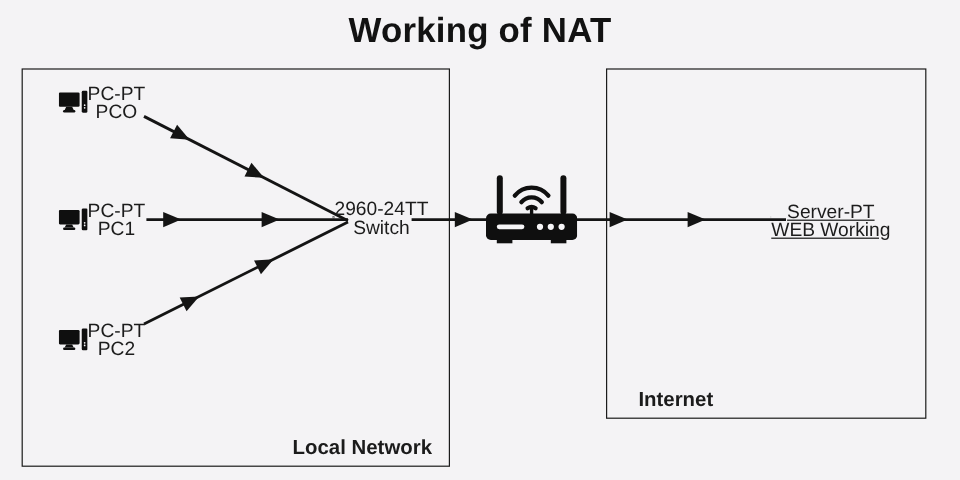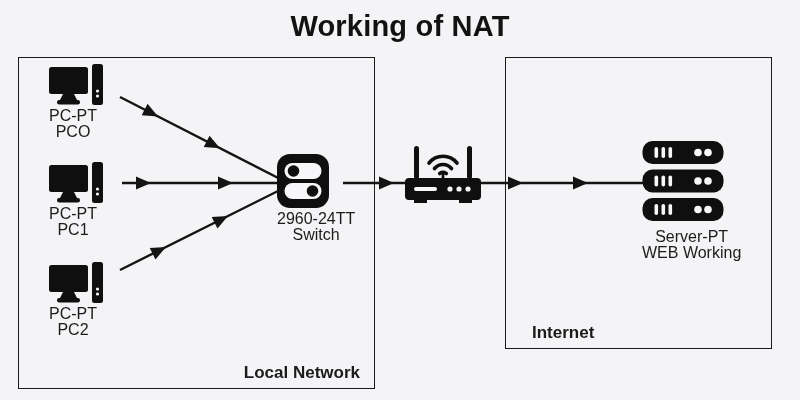--- a/index.html
+++ b/index.html
@@ -49,22 +49,22 @@
     position: absolute;
     left: 0; top: 0;
     z-index: 2;
   }
   .wires line { stroke: #141414; stroke-width: 2.4px; }
   .wires path.ah { fill: #141414; }
 
   .device {
     position: absolute;
     display: flex;
-    flex-direction: column;
-    align-items: flex-start;
+    flex-direction: row;
+    align-items: center;
     z-index: 3;
   }
   .device svg { display: block; }
   .device .icon-fill { fill: #0f0f0f; }
   .device .icon-white { fill: #f7f6f8; }
   .node-label {
     font-size: 16px;
     line-height: 15.5px;
     color: #1c1c1c;
     text-align: center;
@@ -72,21 +72,21 @@
   }
   .device.pc0    { left: 49px;  top: 64px;  width: 72px; }
   .device.pc1    { left: 49px;  top: 162px; width: 72px; }
   .device.pc2    { left: 49px;  top: 262px; width: 72px; }
   .device.pc0 .labels, .device.pc1 .labels, .device.pc2 .labels { margin-top: 2px; }
   .device.switch { left: 277px; top: 154px; width: 80px; }
   .device.switch .labels { margin-top: 3px; }
   .device.router { left: 405px; top: 143px; width: 80px; }
   .device.router .labels { margin-top: 12px; }
   .device.server { left: 642px; top: 141px; width: 100px; }
-  .device.server .labels { margin-top: 8px; }
+  .device.server .labels { margin-top: 8px; text-decoration: underline; }
 </style>
 </head>
 <body>
 
 <div class="stage">
 
   <h1 class="title">Working of NAT</h1>
 
   <div class="group-box local">
     <span class="group-label">Local Network</span>

